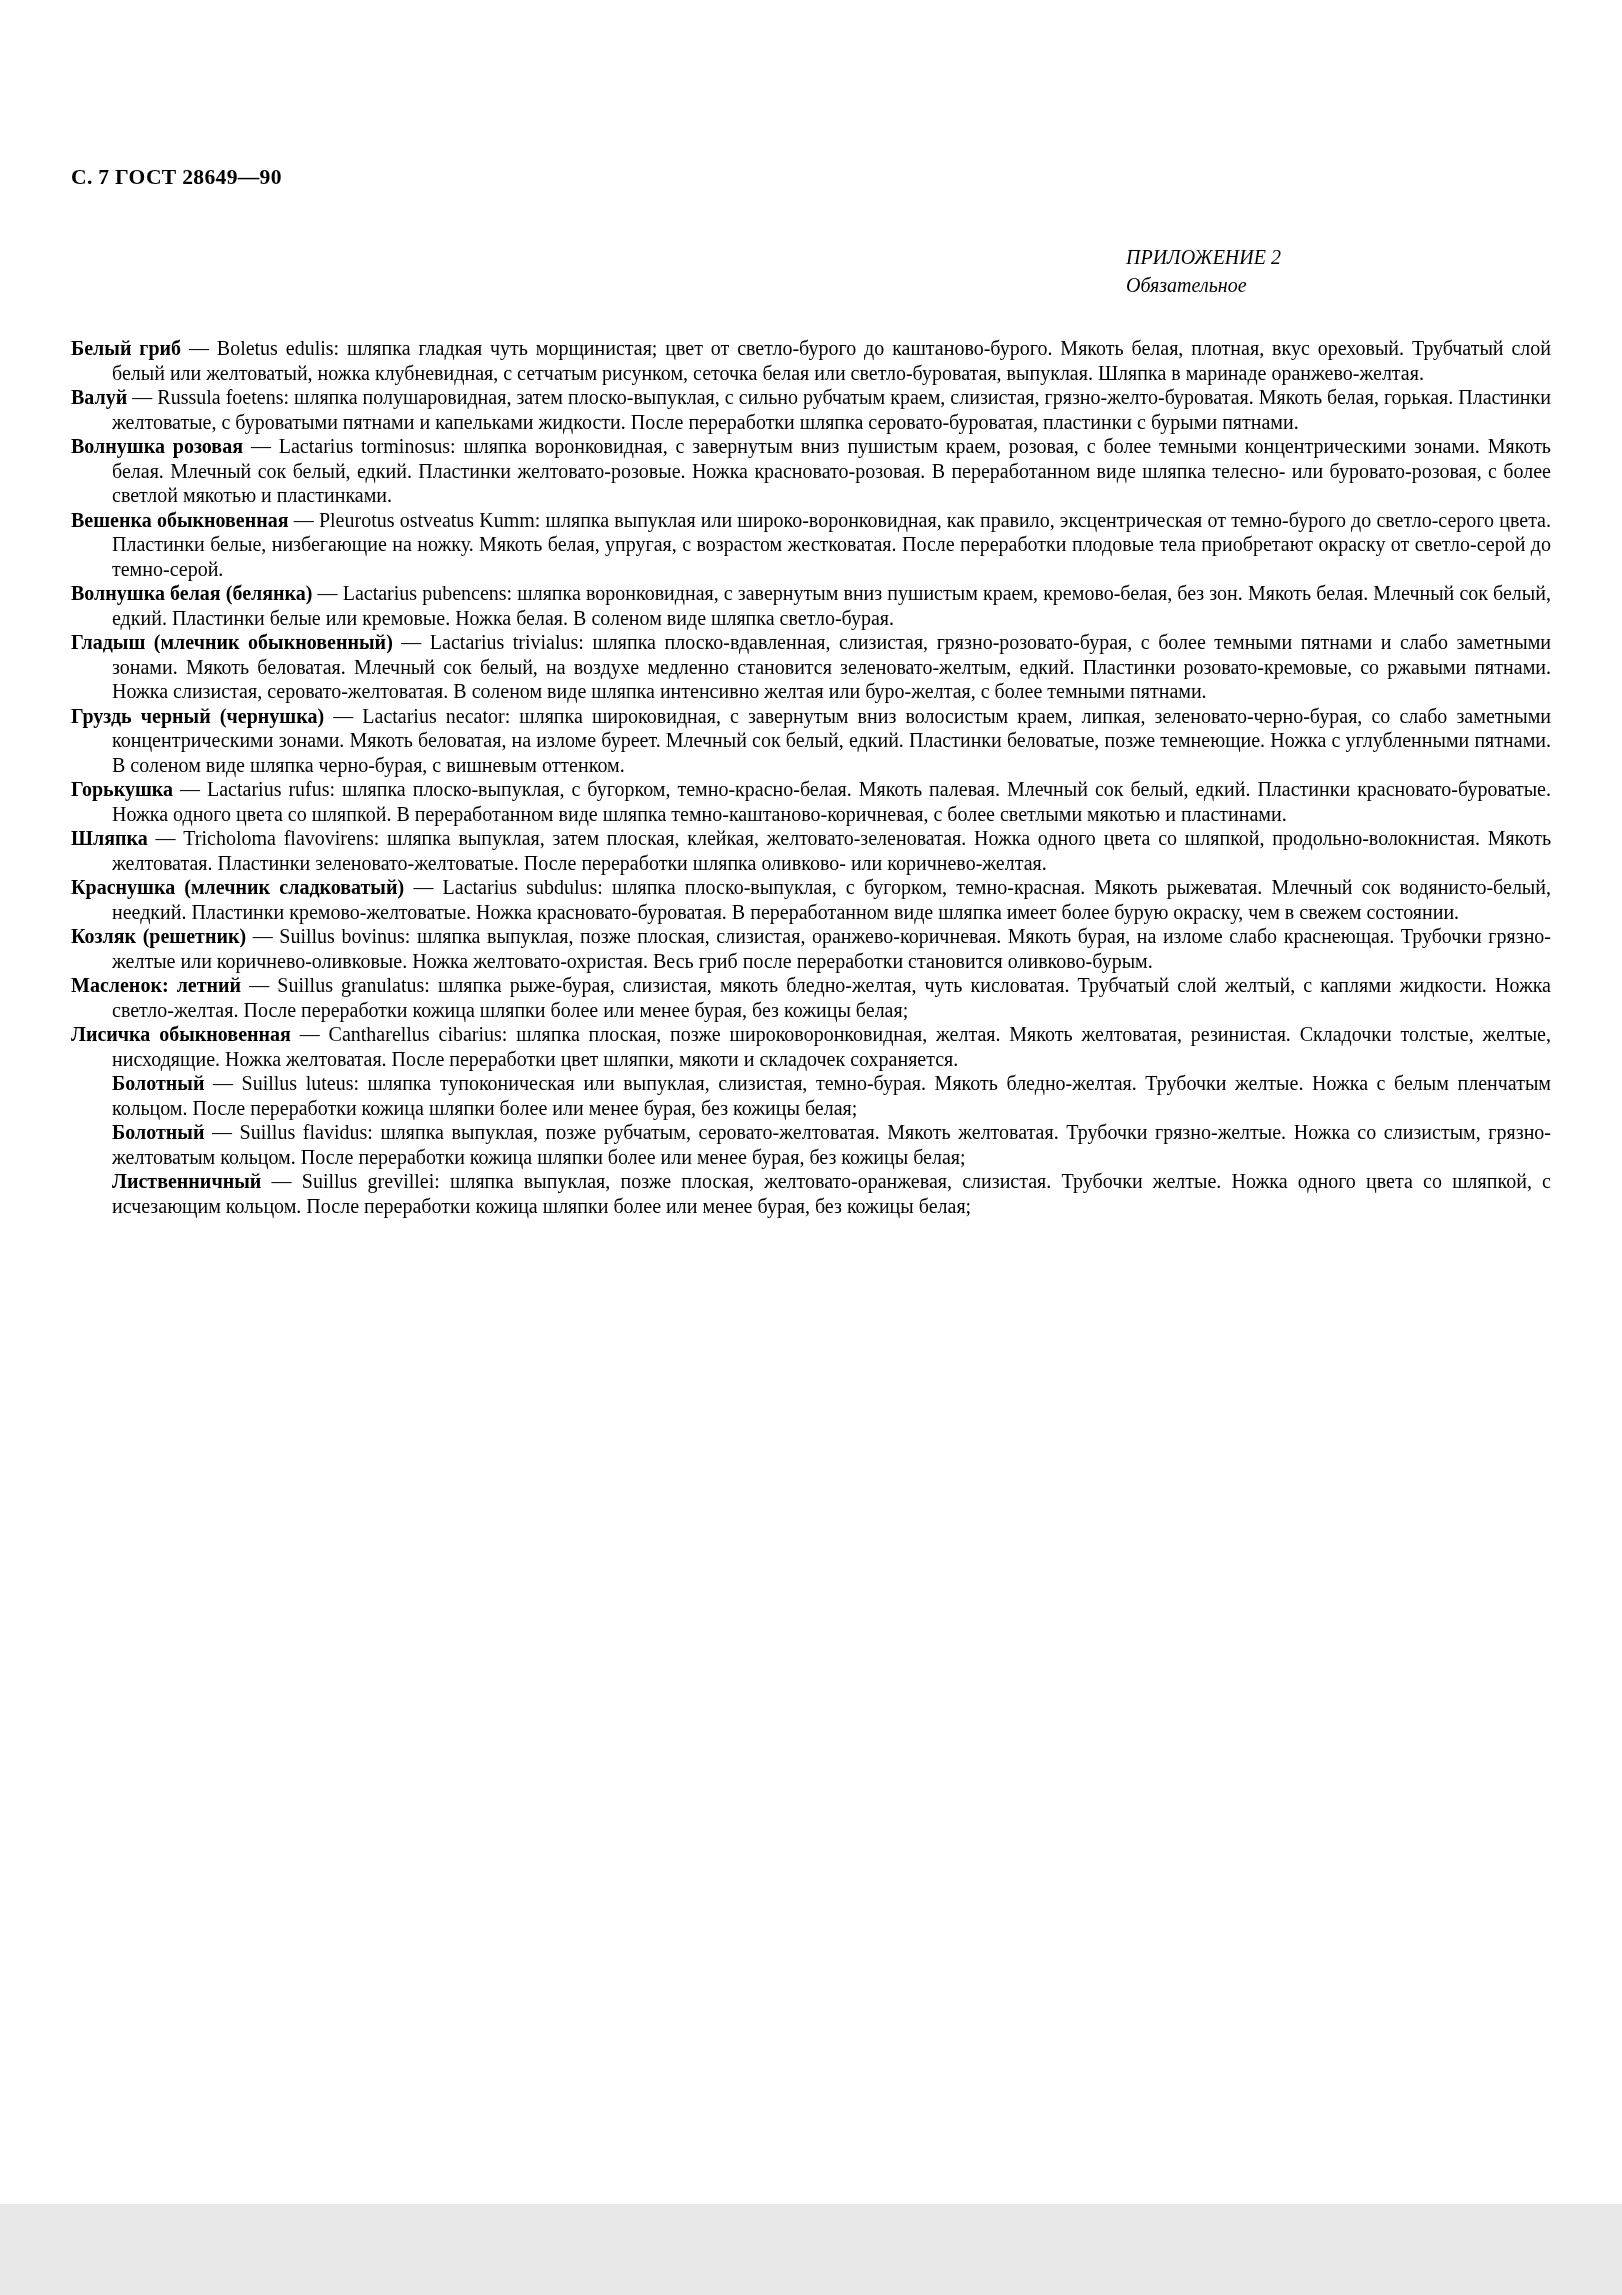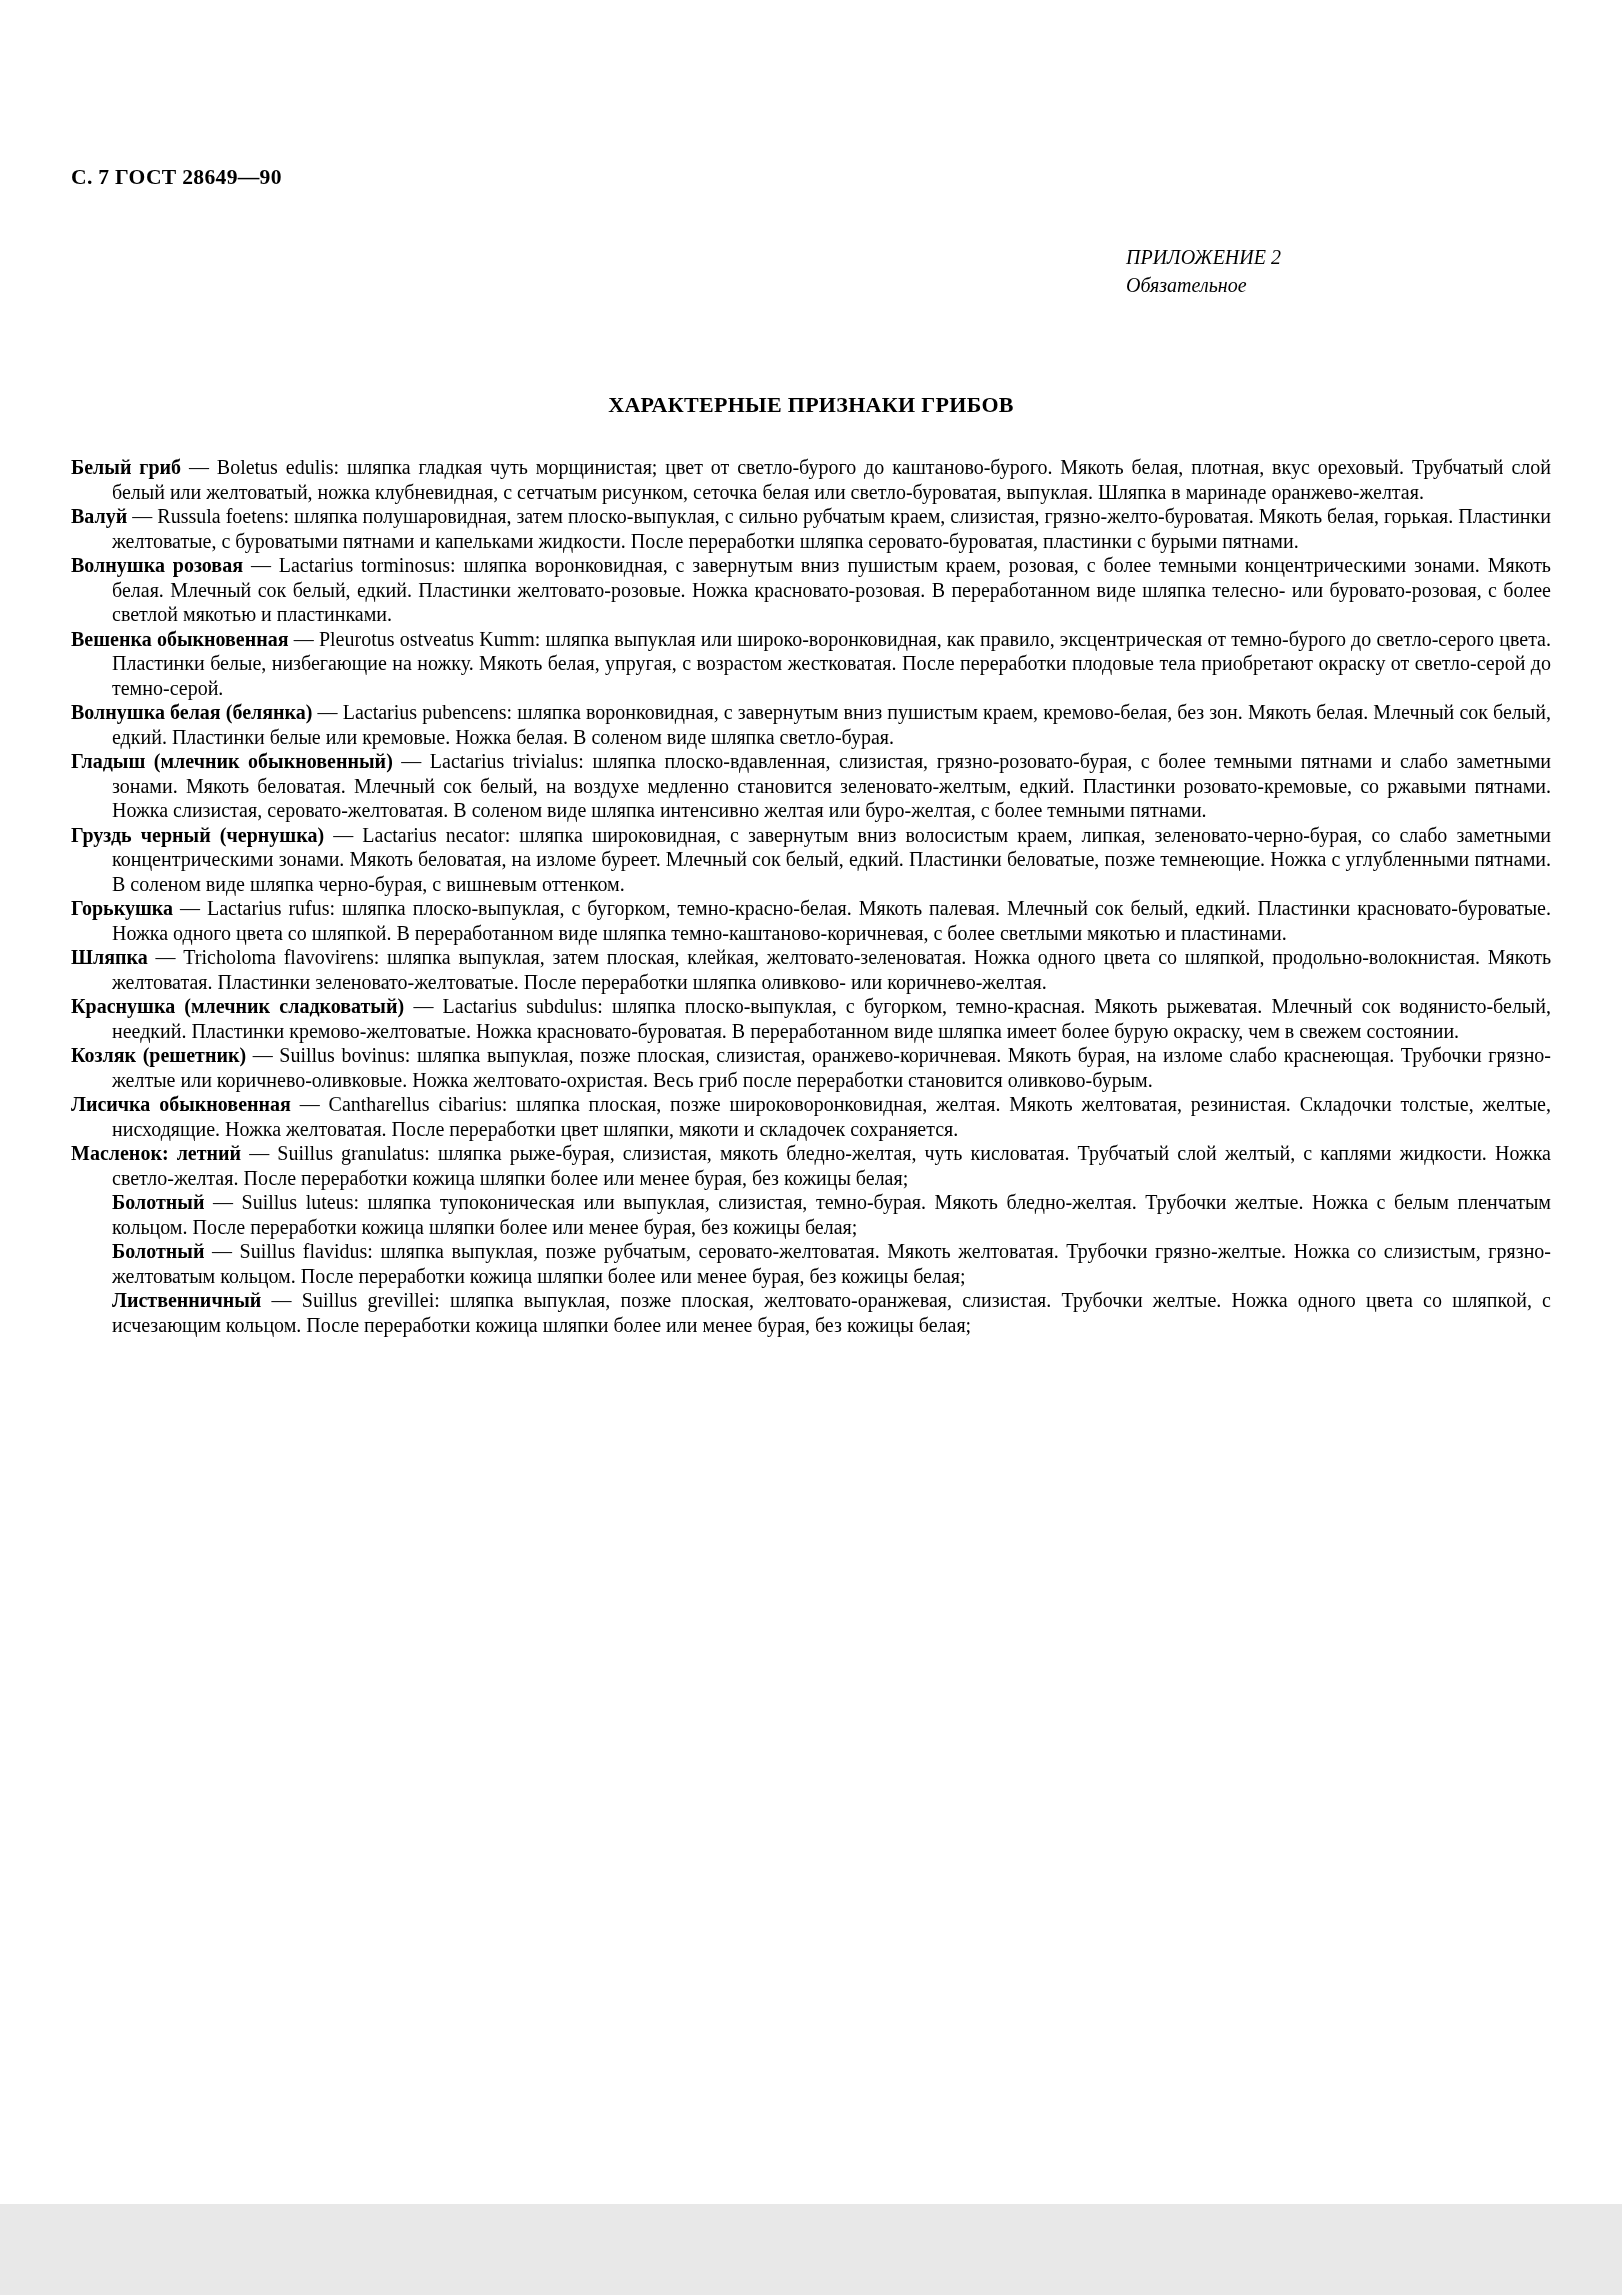--- a/index.html
+++ b/index.html
@@ -61,21 +61,20 @@
 
 <div class="page">
 
   <div class="doc-header">С. 7 ГОСТ 28649—90</div>
 
   <div class="appendix-block">
     <div>ПРИЛОЖЕНИЕ 2</div>
     <div>Обязательное</div>
   </div>
 
-  <div class="doc-title">ХАРАКТЕРНЫЕ ПРИЗНАКИ ГРИБОВ</div>
 
   <div class="entries">
 
     <p class="entry"><b class="term">Белый гриб</b><span> — Boletus edulis: шляпка гладкая чуть морщинистая; цвет от светло-бурого до каштаново-бурого. Мякоть белая, плотная, вкус ореховый. Трубчатый слой белый или желтоватый, ножка клубневидная, с сетчатым рисунком, сеточка белая или светло-буроватая, выпуклая. Шляпка в маринаде оранжево-желтая.</span></p>
 
     <p class="entry"><b class="term">Валуй</b><span> — Russula foetens: шляпка полушаровидная, затем плоско-выпуклая, с сильно рубчатым краем, слизистая, грязно-желто-буроватая. Мякоть белая, горькая. Пластинки желтоватые, с буроватыми пятнами и капельками жидкости. После переработки шляпка серовато-буроватая, пластинки с бурыми пятнами.</span></p>
 
     <p class="entry"><b class="term">Волнушка розовая</b><span> — Lactarius torminosus: шляпка воронковидная, с завернутым вниз пушистым краем, розовая, с более темными концентрическими зонами. Мякоть белая. Млечный сок белый, едкий. Пластинки желтовато-розовые. Ножка красновато-розовая. В переработанном виде шляпка телесно- или буровато-розовая, с более светлой мякотью и пластинками.</span></p>
 
     <p class="entry"><b class="term">Вешенка обыкновенная</b><span> — Pleurotus ostveatus Kumm: шляпка выпуклая или широко-воронковидная, как правило, эксцентрическая от темно-бурого до светло-серого цвета. Пластинки белые, низбегающие на ножку. Мякоть белая, упругая, с возрастом жестковатая. После переработки плодовые тела приобретают окраску от светло-серой до темно-серой.</span></p>
@@ -87,23 +86,23 @@
     <p class="entry"><b class="term">Груздь черный (чернушка)</b><span> — Lactarius necator: шляпка широковидная, с завернутым вниз волосистым краем, липкая, зеленовато-черно-бурая, со слабо заметными концентрическими зонами. Мякоть беловатая, на изломе буреет. Млечный сок белый, едкий. Пластинки беловатые, позже темнеющие. Ножка с углубленными пятнами. В соленом виде шляпка черно-бурая, с вишневым оттенком.</span></p>
 
     <p class="entry"><b class="term">Горькушка</b><span> — Lactarius rufus: шляпка плоско-выпуклая, с бугорком, темно-красно-белая. Мякоть палевая. Млечный сок белый, едкий. Пластинки красновато-буроватые. Ножка одного цвета со шляпкой. В переработанном виде шляпка темно-каштаново-коричневая, с более светлыми мякотью и пластинами.</span></p>
 
     <p class="entry"><b class="term">Шляпка</b><span> — Tricholoma flavovirens: шляпка выпуклая, затем плоская, клейкая, желтовато-зеленоватая. Ножка одного цвета со шляпкой, продольно-волокнистая. Мякоть желтоватая. Пластинки зеленовато-желтоватые. После переработки шляпка оливково- или коричнево-желтая.</span></p>
 
     <p class="entry"><b class="term">Краснушка (млечник сладковатый)</b><span> — Lactarius subdulus: шляпка плоско-выпуклая, с бугорком, темно-красная. Мякоть рыжеватая. Млечный сок водянисто-белый, неедкий. Пластинки кремово-желтоватые. Ножка красновато-буроватая. В переработанном виде шляпка имеет более бурую окраску, чем в свежем состоянии.</span></p>
 
     <p class="entry"><b class="term">Козляк (решетник)</b><span> — Suillus bovinus: шляпка выпуклая, позже плоская, слизистая, оранжево-коричневая. Мякоть бурая, на изломе слабо краснеющая. Трубочки грязно-желтые или коричнево-оливковые. Ножка желтовато-охристая. Весь гриб после переработки становится оливково-бурым.</span></p>
 
+    <p class="entry"><b class="term">Масленок: летний</b><span> — Suillus granulatus: шляпка рыже-бурая, слизистая, мякоть бледно-желтая, чуть кисловатая. Трубчатый слой желтый, с каплями жидкости. Ножка светло-желтая. После переработки кожица шляпки более или менее бурая, без кожицы белая;</span></p>
+
     <p class="entry"><b class="term">Лисичка обыкновенная</b><span> — Cantharellus cibarius: шляпка плоская, позже широковоронковидная, желтая. Мякоть желтоватая, резинистая. Складочки толстые, желтые, нисходящие. Ножка желтоватая. После переработки цвет шляпки, мякоти и складочек сохраняется.</span></p>
-
-    <p class="entry"><b class="term">Масленок: летний</b><span> — Suillus granulatus: шляпка рыже-бурая, слизистая, мякоть бледно-желтая, чуть кисловатая. Трубчатый слой желтый, с каплями жидкости. Ножка светло-желтая. После переработки кожица шляпки более или менее бурая, без кожицы белая;</span></p>
 
     <p class="entry sub"><b class="term">Болотный</b><span> — Suillus luteus: шляпка тупоконическая или выпуклая, слизистая, темно-бурая. Мякоть бледно-желтая. Трубочки желтые. Ножка с белым пленчатым кольцом. После переработки кожица шляпки более или менее бурая, без кожицы белая;</span></p>
 
     <p class="entry sub"><b class="term">Болотный</b><span> — Suillus flavidus: шляпка выпуклая, позже рубчатым, серовато-желтоватая. Мякоть желтоватая. Трубочки грязно-желтые. Ножка со слизистым, грязно-желтоватым кольцом. После переработки кожица шляпки более или менее бурая, без кожицы белая;</span></p>
 
     <p class="entry sub"><b class="term">Лиственничный</b><span> — Suillus grevillei: шляпка выпуклая, позже плоская, желтовато-оранжевая, слизистая. Трубочки желтые. Ножка одного цвета со шляпкой, с исчезающим кольцом. После переработки кожица шляпки более или менее бурая, без кожицы белая;</span></p>
 
   </div>
 
 </div>

